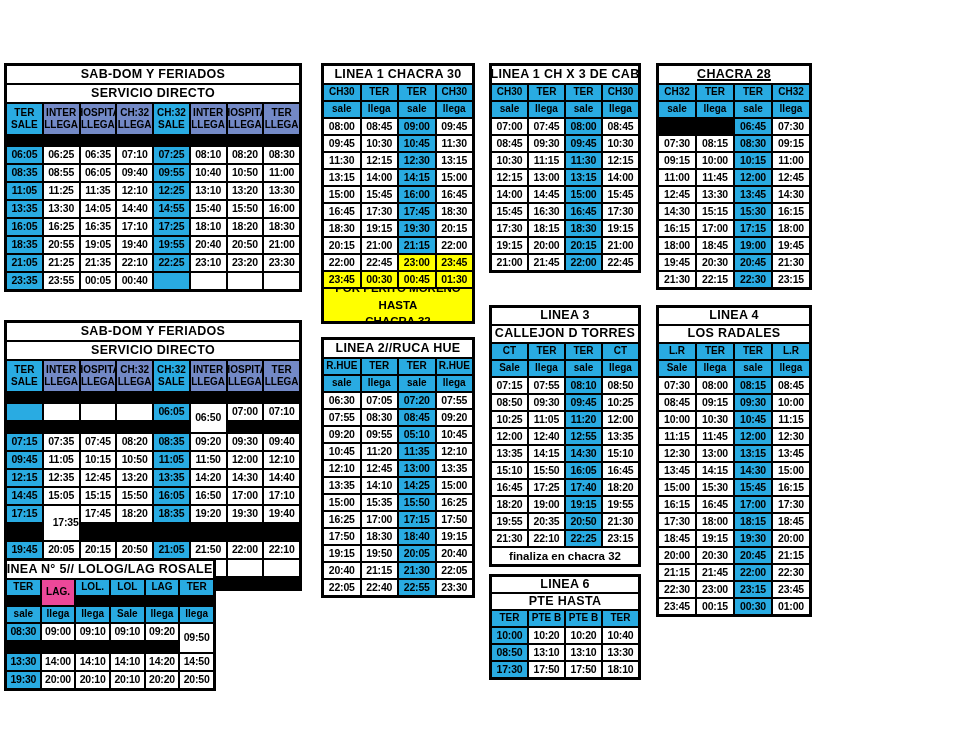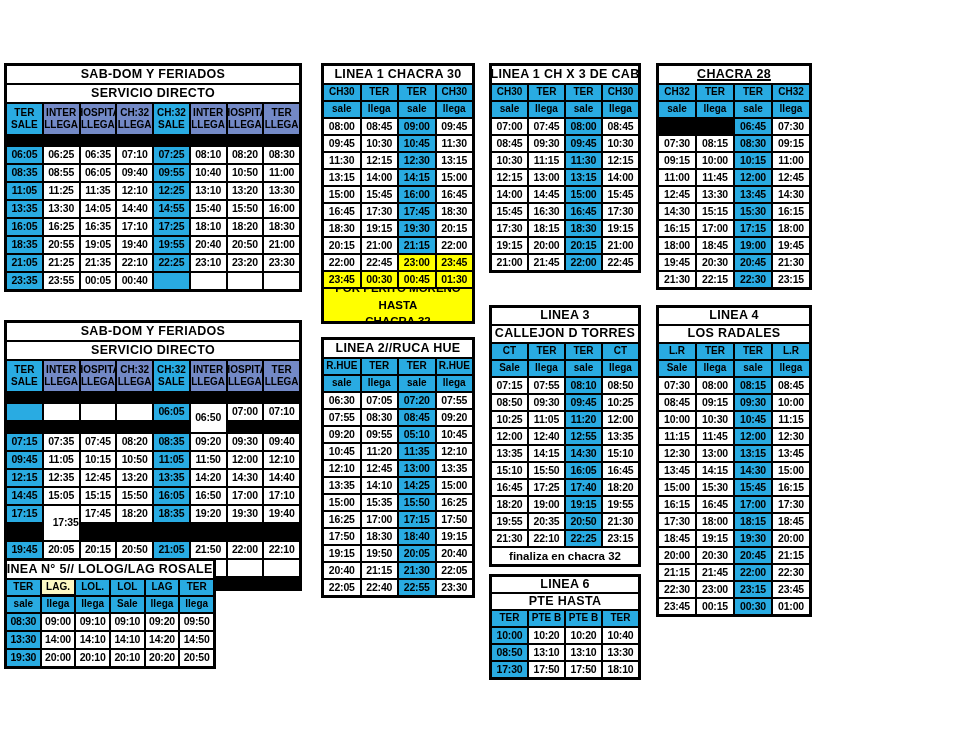--- a/index.html
+++ b/index.html
@@ -199,37 +199,37 @@
       <div class="cell dcell" style="height: 16px; background: rgb(255, 255, 255);">22:45</div>
       <div class="cell dcell" style="height: 16px; background: rgb(255, 255, 255);">23:20</div>
       <div class="cell dcell" style="height: 16px; background: rgb(41, 171, 226);"></div>
       <div class="cell dcell" style="height: 16px; background: rgb(255, 255, 255);"></div>
       <div class="cell dcell" style="height: 16px; background: rgb(255, 255, 255);"></div>
       <div class="cell dcell" style="height: 16px; background: rgb(255, 255, 255);"></div>
     </div>
     <div class="ttable" style="left: 4px; top: 558px; width: 212px; grid-template-columns: repeat(6, 1fr);">
       <div class="cell title-cell" style="height: 17px;">LINEA N° 5// LOLOG/LAG ROSALES</div>
       <div class="cell hcell" style="height: 15px; background: rgb(41, 171, 226);">TER</div>
-      <div class="cell hcell" style="height: 14px; background: #fef9c3;">LAG.</div>
+      <div class="cell hcell" style="height: 25px; background: #ec4899;">LAG.</div>
       <div class="cell hcell" style="height: 15px; background: rgb(41, 171, 226);">LOL.</div>
       <div class="cell hcell" style="height: 15px; background: rgb(41, 171, 226);">LOL</div>
       <div class="cell hcell" style="height: 15px; background: rgb(41, 171, 226);">LAG</div>
       <div class="cell hcell" style="height: 15px; background: rgb(41, 171, 226);">TER</div>
       <div class="cell hcell" style="height: 15px; background: rgb(41, 171, 226);">sale</div>
       <div class="cell hcell" style="height: 15px; background: rgb(41, 171, 226);">llega</div>
       <div class="cell hcell" style="height: 15px; background: rgb(41, 171, 226);">llega</div>
       <div class="cell hcell" style="height: 15px; background: rgb(41, 171, 226);">Sale</div>
       <div class="cell hcell" style="height: 15px; background: rgb(41, 171, 226);">llega</div>
       <div class="cell hcell" style="height: 15px; background: rgb(41, 171, 226);">llega</div>
       <div class="cell dcell" style="height: 16px; background: rgb(41, 171, 226);">08:30</div>
       <div class="cell dcell" style="height: 16px; background: rgb(255, 255, 255);">09:00</div>
       <div class="cell dcell" style="height: 16px; background: rgb(255, 255, 255);">09:10</div>
       <div class="cell dcell" style="height: 16px; background: rgb(255, 255, 255);">09:10</div>
       <div class="cell dcell" style="height: 16px; background: rgb(255, 255, 255);">09:20</div>
-      <div class="cell dcell" style="height: 16px; background: rgb(255, 255, 255);">09:50</div>
+      <div class="cell dcell" style="height: 28px; background: rgb(255, 255, 255);">09:50</div>
       <div class="cell dcell" style="height: 16px; background: rgb(41, 171, 226);">13:30</div>
       <div class="cell dcell" style="height: 16px; background: rgb(255, 255, 255);">14:00</div>
       <div class="cell dcell" style="height: 16px; background: rgb(255, 255, 255);">14:10</div>
       <div class="cell dcell" style="height: 16px; background: rgb(255, 255, 255);">14:10</div>
       <div class="cell dcell" style="height: 16px; background: rgb(255, 255, 255);">14:20</div>
       <div class="cell dcell" style="height: 16px; background: rgb(255, 255, 255);">14:50</div>
       <div class="cell dcell" style="height: 16px; background: rgb(41, 171, 226);">19:30</div>
       <div class="cell dcell" style="height: 16px; background: rgb(255, 255, 255);">20:00</div>
       <div class="cell dcell" style="height: 16px; background: rgb(255, 255, 255);">20:10</div>
       <div class="cell dcell" style="height: 16px; background: rgb(255, 255, 255);">20:10</div>

